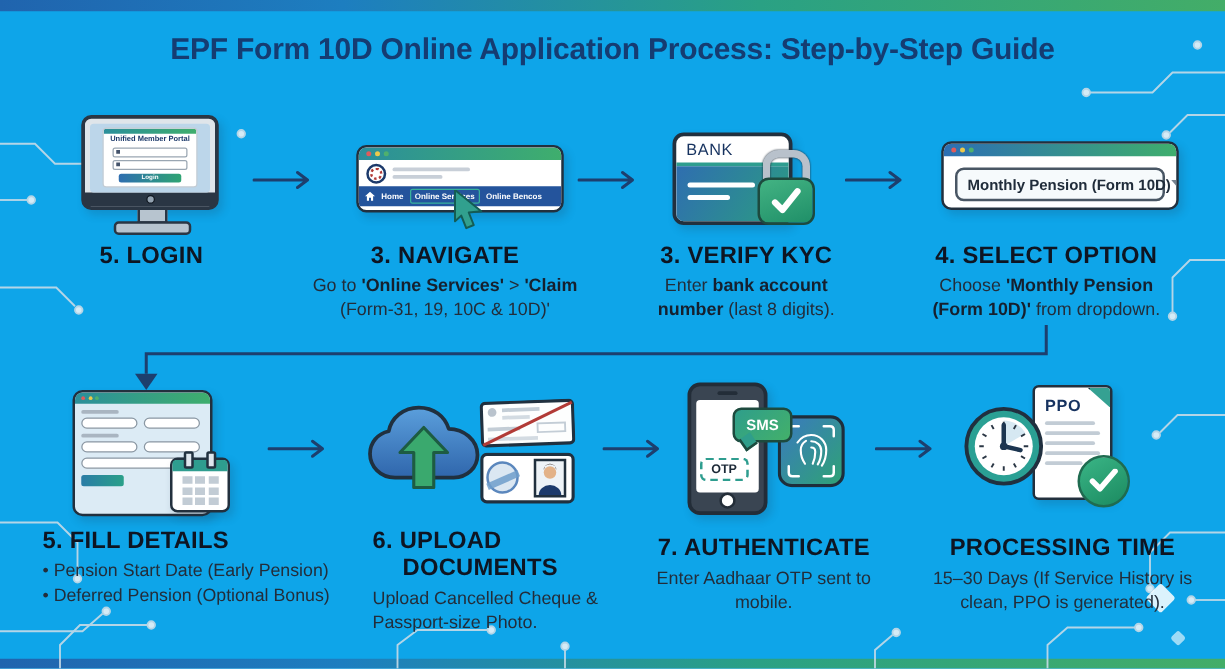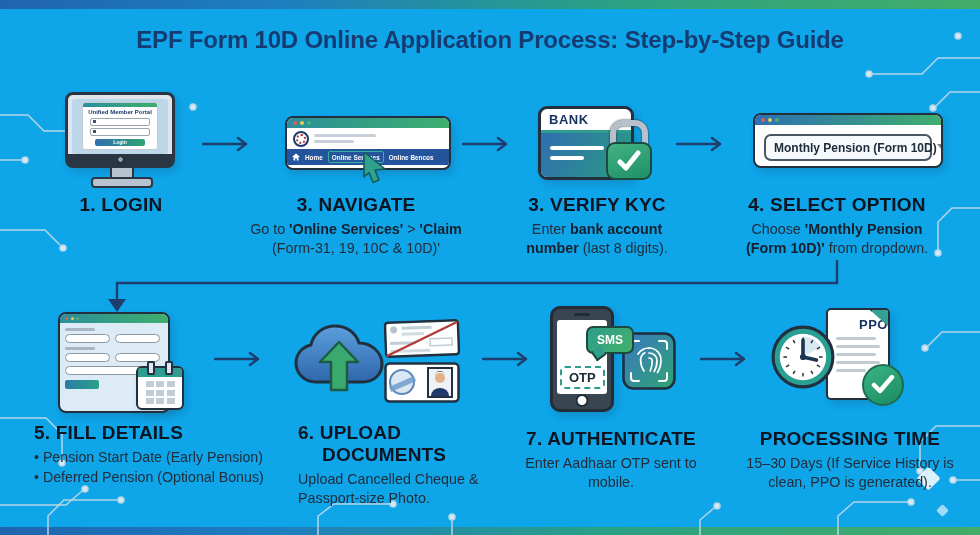--- a/index.html
+++ b/index.html
@@ -56,21 +56,21 @@
   .b-logo::after{content:'';position:absolute;inset:1px;border-radius:50%;border:2px dotted #b23b37;}
   .b-lines span{display:block;background:#c8cfd8;border-radius:2px;height:3px;}
   .b-lines .l1{width:62px;margin-bottom:3px;} .b-lines .l2{width:40px;}
   .b-nav{height:16px;background:#24549c;display:flex;align-items:center;gap:5px;padding:0 5px;
     color:#fff;font-size:6.4px;font-weight:bold;white-space:nowrap;}
   .b-nav-active{border:1.5px solid #38b29c;padding:1.5px 3px;border-radius:2px;}
   .cursor{position:absolute;left:118px;top:64px;}
   
   .card{position:absolute;left:54px;top:18px;width:96px;height:74px;border:3px solid #22303e;
     border-radius:9px;overflow:hidden;background:#fff;box-sizing:border-box;}
-  .card-top{height:21px;display:flex;align-items:center;padding-left:8px;font-size:13px;font-weight:bold;
+  .card-top{height:21px;display:flex;align-items:center;padding-left:8px;font-size:13px;font-weight:normal;
     color:#16325f;letter-spacing:.5px;}
   .card-stripe{height:3px;background:#2e9d8f;}
   .card-body{height:44px;background:linear-gradient(120deg,#2f6eb0,#2b9c82);position:relative;}
   .card-body::before{content:'';position:absolute;left:9px;top:13px;width:54px;height:4px;background:#fff;border-radius:2px;}
   .card-body::after{content:'';position:absolute;left:9px;top:23px;width:34px;height:4px;background:#fff;border-radius:2px;}
   .lock{position:absolute;left:122px;top:32px;width:46px;}
   .lock-shackle{width:26px;height:20px;border:6px solid #b8c1cb;border-bottom:none;
     border-radius:13px 13px 0 0;margin:0 auto;filter:drop-shadow(0 0 1px #22303e);}
   .lock-body{width:46px;height:38px;margin-top:-4px;position:relative;z-index:1;box-sizing:border-box;
     background:linear-gradient(160deg,#43b383,#1f8f68);border:2.5px solid #1d4a3e;border-radius:9px;
@@ -111,21 +111,21 @@
   .phone-speaker{position:absolute;top:4px;left:50%;transform:translateX(-50%);width:16px;height:3px;
     background:#232d38;border-radius:2px;}
   .phone-home{position:absolute;bottom:2px;left:50%;transform:translateX(-50%);width:9px;height:9px;
     border:2px solid #232d38;border-radius:50%;background:#fff;}
   .sms{position:absolute;left:84px;top:26px;width:48px;height:28px;box-sizing:border-box;z-index:3;
     background:linear-gradient(135deg,#2f9e8b,#43b06a);border:2.5px solid #1d4a3e;border-radius:7px;
     color:#fff;font-weight:bold;font-size:12px;display:flex;align-items:center;justify-content:center;}
   .sms::after{content:'';position:absolute;left:5px;bottom:-7px;width:9px;height:9px;background:#2f9e8b;
     border-right:2.5px solid #1d4a3e;border-bottom:2.5px solid #1d4a3e;transform:rotate(55deg);}
   .otp{position:absolute;left:58px;top:66px;z-index:2;background:#fff;border:2px dashed #2e9d8f;
-    border-radius:5px;padding:2px 7px;font-size:13px;font-weight:bold;color:#1b2836;}
+    border-radius:5px;padding:2px 7px;font-size:10px;font-weight:bold;color:#1b2836;}
   .fp{position:absolute;left:120px;top:32px;}
   
   .doc{position:absolute;left:98px;top:8px;width:64px;height:92px;box-sizing:border-box;background:#fff;
     border:2.5px solid #22303e;border-radius:5px;z-index:1;overflow:hidden;}
   .doc-fold{position:absolute;top:0;right:0;width:16px;height:16px;background:#35a192;
     clip-path:polygon(0 0,100% 100%,100% 0);border-left:2px solid #22303e;}
   .doc-label{font-size:13px;font-weight:bold;color:#16325f;margin:7px 0 0 8px;letter-spacing:.5px;}
   .doc-line{height:3px;background:#c2ccd5;border-radius:2px;margin:5px 8px 0;}
   .clock{position:absolute;left:42px;top:24px;z-index:2;}
   .check-badge8{position:absolute;left:134px;top:64px;width:42px;height:42px;box-sizing:border-box;z-index:3;
@@ -219,21 +219,21 @@
             <div class="m-btn">Login</div>
           </div>
         </div>
         <div class="m-chin">
             <div class="m-dot"></div>
           </div>
       </div>
       <div class="m-neck" style="position:absolute;left:95px;top:80px;"></div>
       <div class="m-base" style="position:absolute;left:76px;top:89px;"></div>
     </div>
-    <div class="head center">1. LOGIN</div>
+    <div class="head center">5. LOGIN</div>
   </div>
 
   <div class="step" style="left:243px;top:88px;width:226px;">
     <div class="icon-area">
       <div class="b-win shadowed">
         <div class="b-title">
           <span class="dot r"></span>
             <span class="dot y"></span>
             <span class="dot g"></span>
         </div>
@@ -419,21 +419,21 @@
           <path d="M22,39 c-2.2,-3.2 -3.4,-7 -3.4,-10.8 c0,-3.3 1.6,-6 4.2,-7.5"></path>
           <path d="M16,22 c2.5,-3.7 6.4,-6 11,-6"></path>
         </g>
       </svg>
     </div>
     <div class="head center">7. AUTHENTICATE</div>
     <div class="desc center" style="max-width:180px;margin-left:auto;margin-right:auto;">Enter Aadhaar OTP sent to mobile.</div>
   </div>
 
   <div class="step" style="left:728px;top:300px;width:244px;">
-    <div class="icon-area2" style="height:128px;text-align:right;">
+    <div class="icon-area2" style="height:128px;">
       <div class="doc shadowed">
         <div class="doc-fold"></div>
         <div class="doc-label">PPO</div>
         <div class="doc-line" style="width:40px;"></div>
         <div class="doc-line" style="width:44px;"></div>
         <div class="doc-line" style="width:40px;"></div>
         <div class="doc-line" style="width:44px;"></div>
         <div class="doc-line" style="width:30px;margin-right:24px;"></div>
       </div>
       <svg class="clock" width="66" height="66" viewBox="0 0 64 64">

